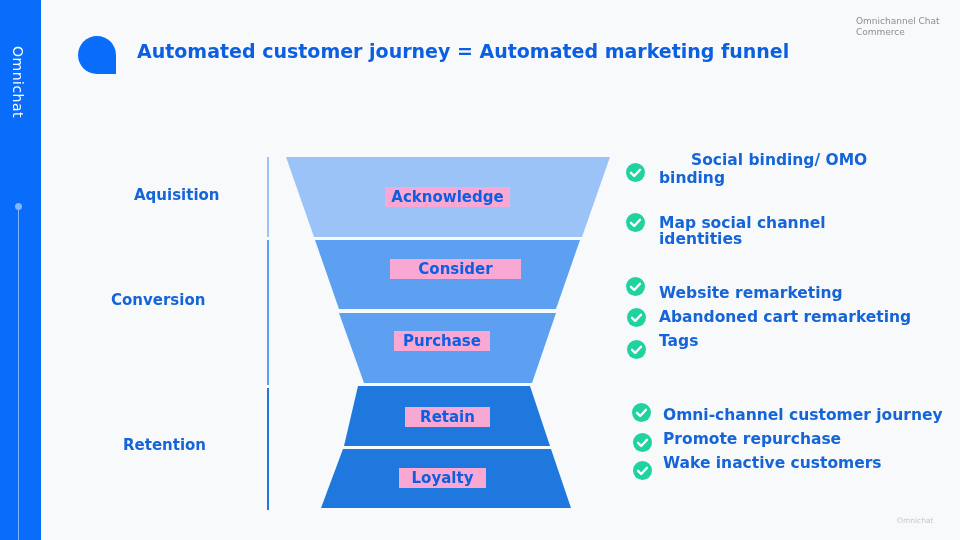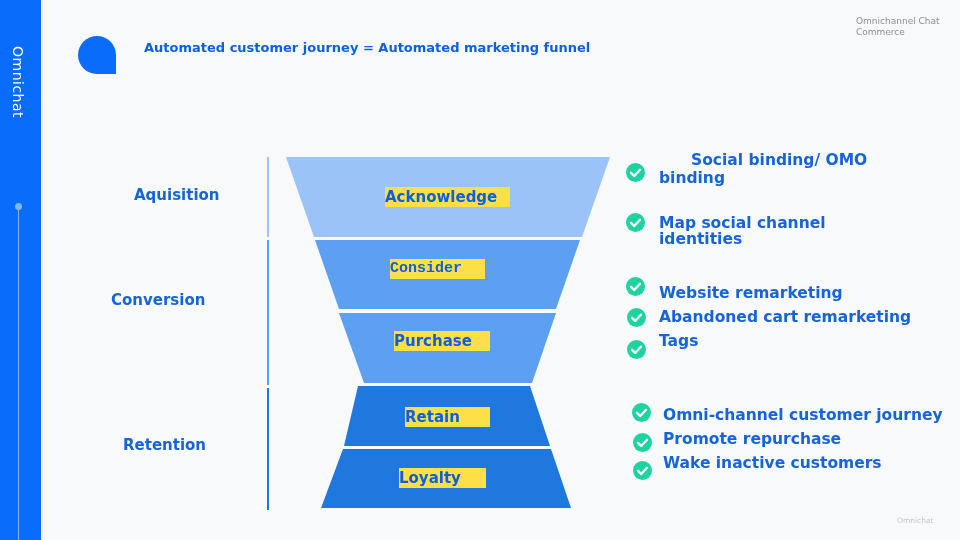--- a/index.html
+++ b/index.html
@@ -5,28 +5,28 @@
   html, body { margin:0; padding:0; }
   body { width:960px; height:540px; background:#f8f9fa; position:relative; overflow:hidden;
          font-family:"DejaVu Sans", sans-serif; }
   .sidebar { position:absolute; left:0; top:0; width:41px; height:540px; background:#0a6cfb; }
   .brand-vert { position:absolute; left:10px; top:46px; color:#ffffff; font-size:14px;
                 writing-mode:vertical-rl; letter-spacing:0.5px; font-family:"DejaVu Sans", sans-serif; }
   .side-dot { position:absolute; left:15px; top:203px; width:7px; height:7px; border-radius:50%; background:#7fb6ff; }
   .side-line { position:absolute; left:18px; top:209px; width:1px; height:331px; background:#7fb6ff; }
   .logo-bubble { position:absolute; left:78px; top:36px; width:38px; height:38px; background:#0a6cfb;
                  border-radius:19px 19px 0 19px; }
-  .title { position:absolute; left:137px; top:40px; font-size:13px; font-weight:bold; color:#0b5fe0; white-space:nowrap;margin-left:7px; }
+  .title { position:absolute; left:137px; top:40px; font-size:19px; font-weight:bold; color:#0b5fe0; white-space:nowrap; }
   .corner { position:absolute; left:856px; top:16px; font-size:9px; color:#8a8f96; line-height:11px; }
   .corner-footer { position:absolute; left:897px; top:516px; font-size:7.5px; color:#c4c8cc; }
   .stage { position:absolute; font-size:15px; font-weight:bold; color:#1565d8; white-space:nowrap; }
   .bracket { position:absolute; left:267px; width:2px; }
   .funnel { position:absolute; left:0; top:0; }
-  .seg-label { position:absolute; background:#fde047; color:#0b5fe0; font-weight:bold; font-size:15px;
-               line-height:20px; height:20px; }
+  .seg-label { position:absolute; background:#f9a8d4; color:#0b5fe0; font-weight:bold; font-size:15px;
+               text-align:center; line-height:20px; height:20px; }
   .feature { position:absolute; left:659px; font-size:15.5px; font-weight:bold; color:#1565d8; line-height:24px; white-space:nowrap; }
   .check { position:absolute; width:19px; height:19px; border-radius:50%; background:#1fd3a0; }
   .check svg { position:absolute; left:0; top:0; }
 </style>
 </head>
 <body>
 
 <div class="sidebar">
   <div class="brand-vert">Omnichat</div>
   <div class="side-dot"></div>
@@ -51,21 +51,21 @@
 
 <svg class="funnel" width="960" height="540">
   <polygon points="286,157 610,157 582,237 314,237" fill="#9cc3f7"></polygon>
   <polygon points="315,240 580,240 556,309 339,309" fill="#5d9ff0"></polygon>
   <polygon points="339,313 556,313 532,383 364,383" fill="#5d9ff0"></polygon>
   <polygon points="358,386 530,386 550,446 344,446" fill="#1e78dd"></polygon>
   <polygon points="343,449 551,449 571,508 321,508" fill="#1e78dd"></polygon>
 </svg>
 
 <div class="seg-label" style="left:385px;top:187px;width:125px;">Acknowledge</div>
-<div class="seg-label" style="left:390px;top:259px;width:95px;font-family:Liberation Mono, monospace;">Consider</div>
+<div class="seg-label" style="left:390px;top:259px;width:131px;">Consider</div>
 <div class="seg-label" style="left:394px;top:331px;width:96px;">Purchase</div>
 <div class="seg-label" style="left:405px;top:407px;width:85px;">Retain</div>
 <div class="seg-label" style="left:399px;top:468px;width:87px;">Loyalty</div>
 
 <div class="check" style="left:626px;top:163px;">
     <svg width="19" height="19">
       <path d="M5 9.8 L8.2 13 L14 6.8" stroke="#fff" stroke-width="2.4" fill="none" stroke-linecap="round" stroke-linejoin="round"></path>
     </svg>
   </div>
 <div class="check" style="left:626px;top:213px;">

